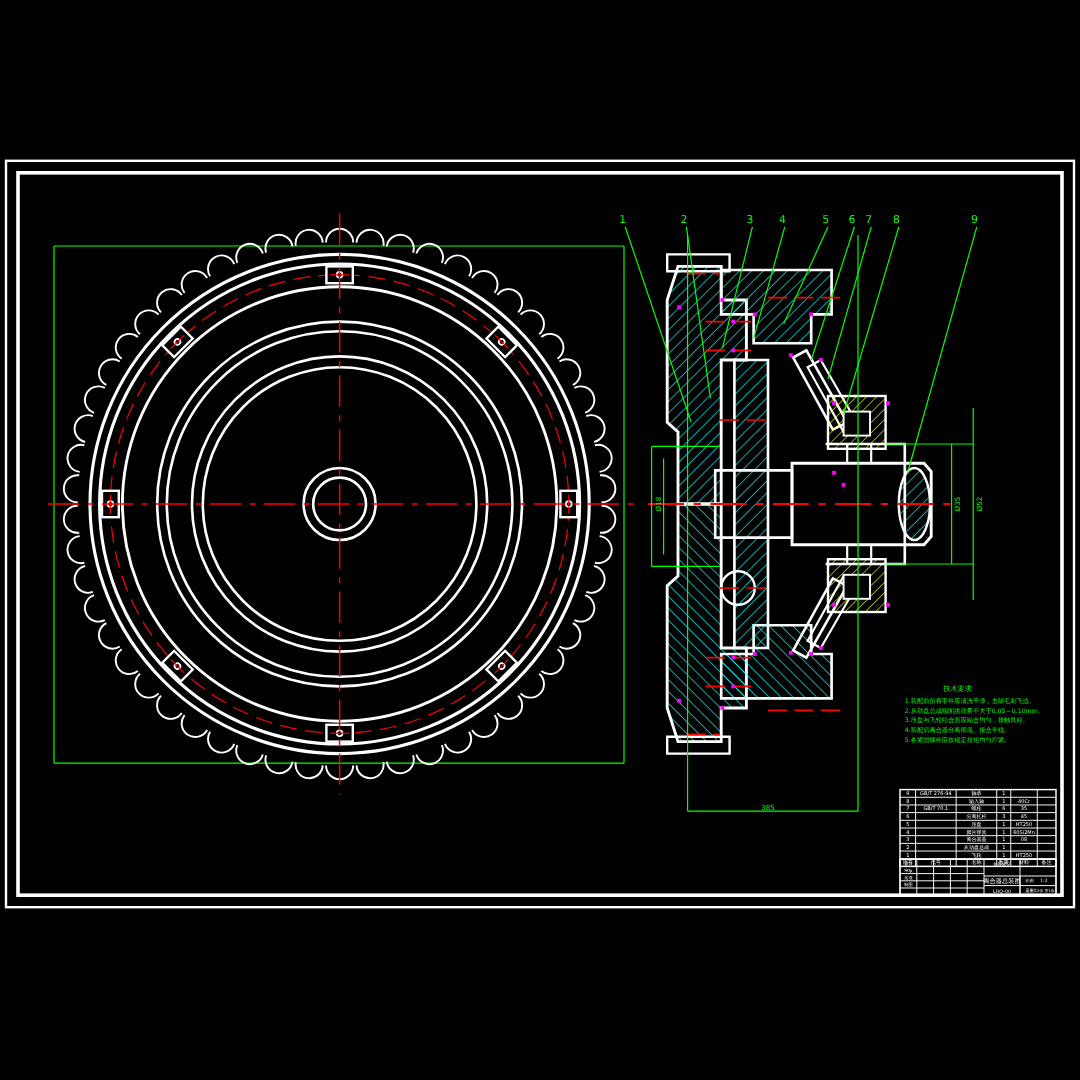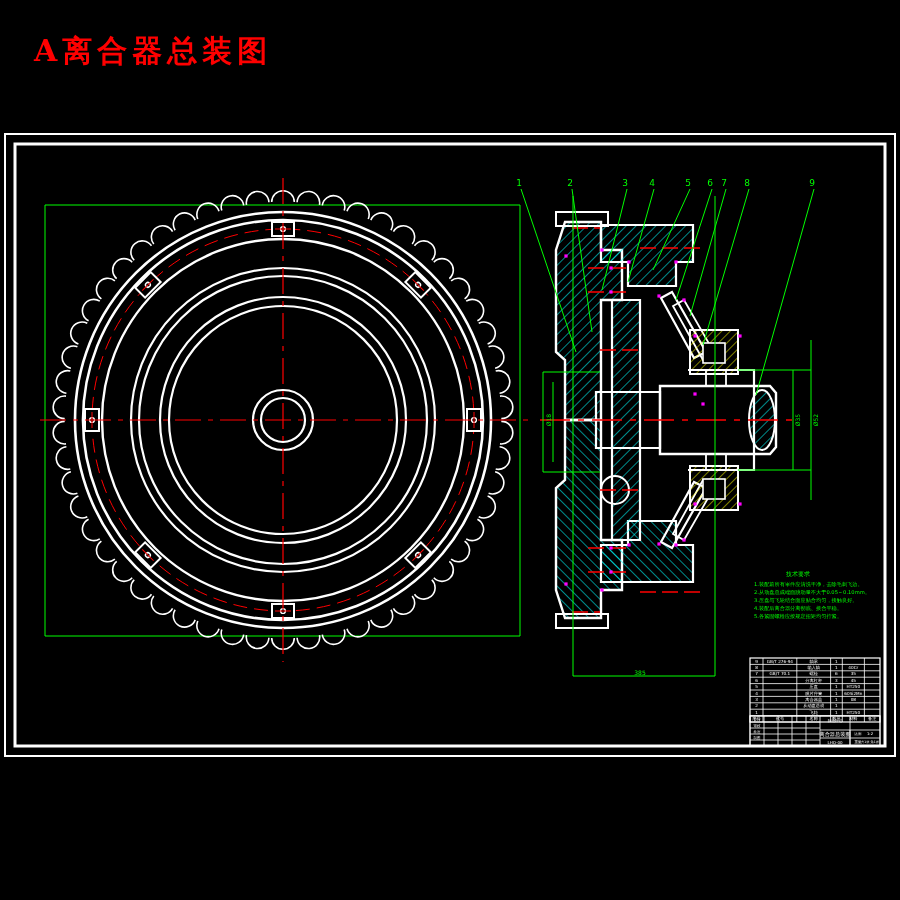--- a/index.html
+++ b/index.html
@@ -11,21 +11,20 @@
          font-weight:bold;font-size:30px;letter-spacing:5px;
          white-space:nowrap;line-height:1;}
   svg{position:absolute;left:0;top:0;}
   .nofill{fill:none;}
 </style>
 </head>
 <body>
 
 <div id="stage">
 
-  <div id="title">A离合器总装图</div>
 
   <svg width="900" height="900" viewBox="0 0 900 900">
 
     <g>
       <rect x="5" y="134" width="890" height="622" class="nofill" stroke="#ffffff" stroke-width="2"></rect>
       <rect x="15" y="144" width="870" height="602" class="nofill" stroke="#ffffff" stroke-width="3"></rect>
     </g>
 
     <g stroke="#00ff00" stroke-width="1" class="nofill">
       <path d="M45 205 L520 205"></path>

